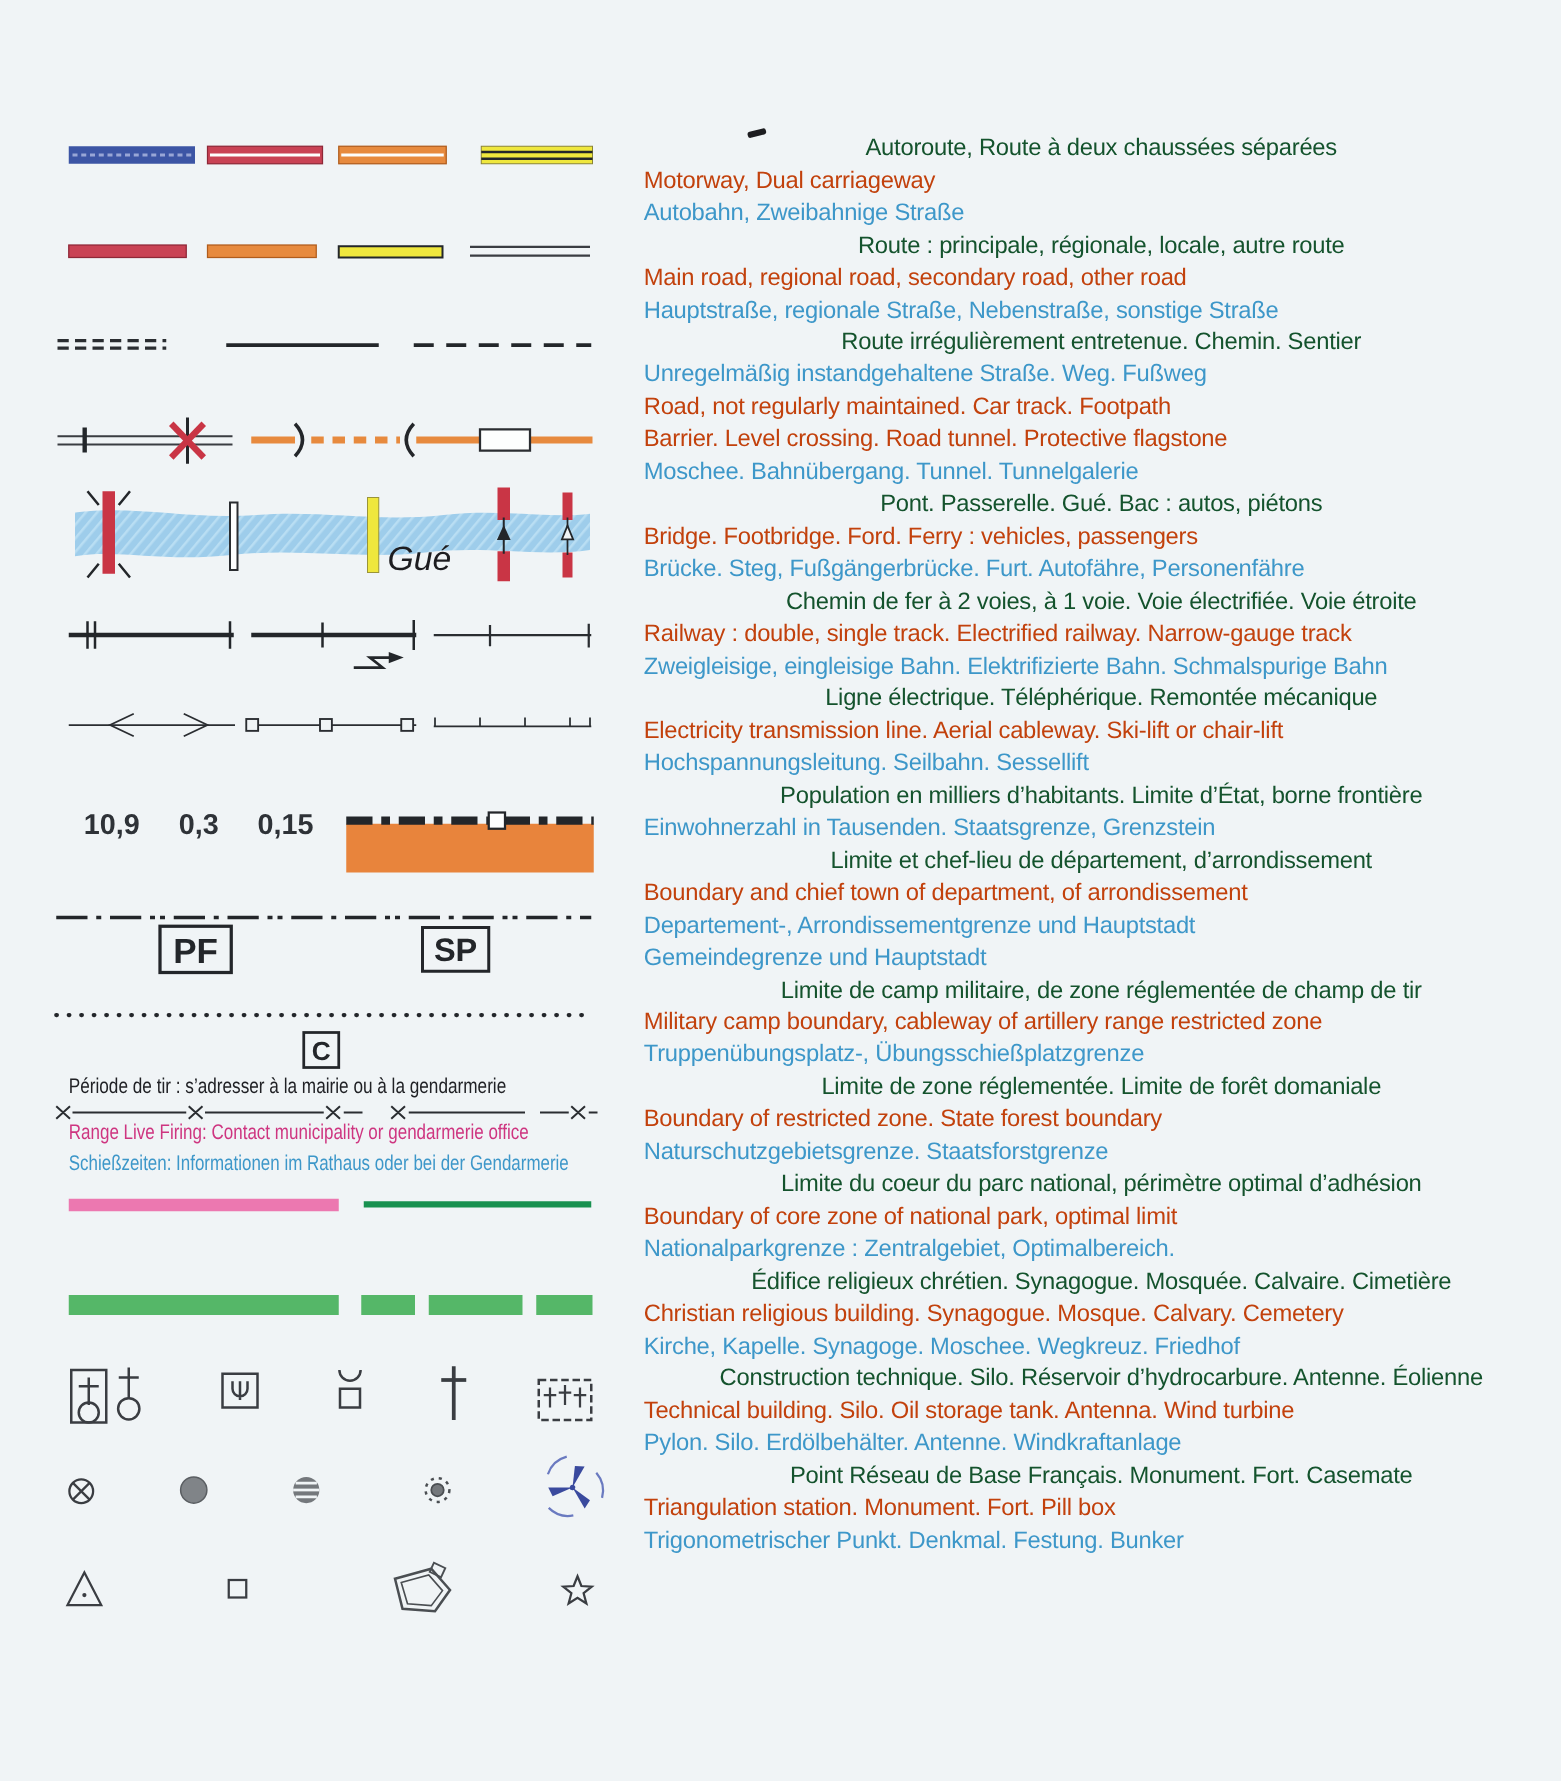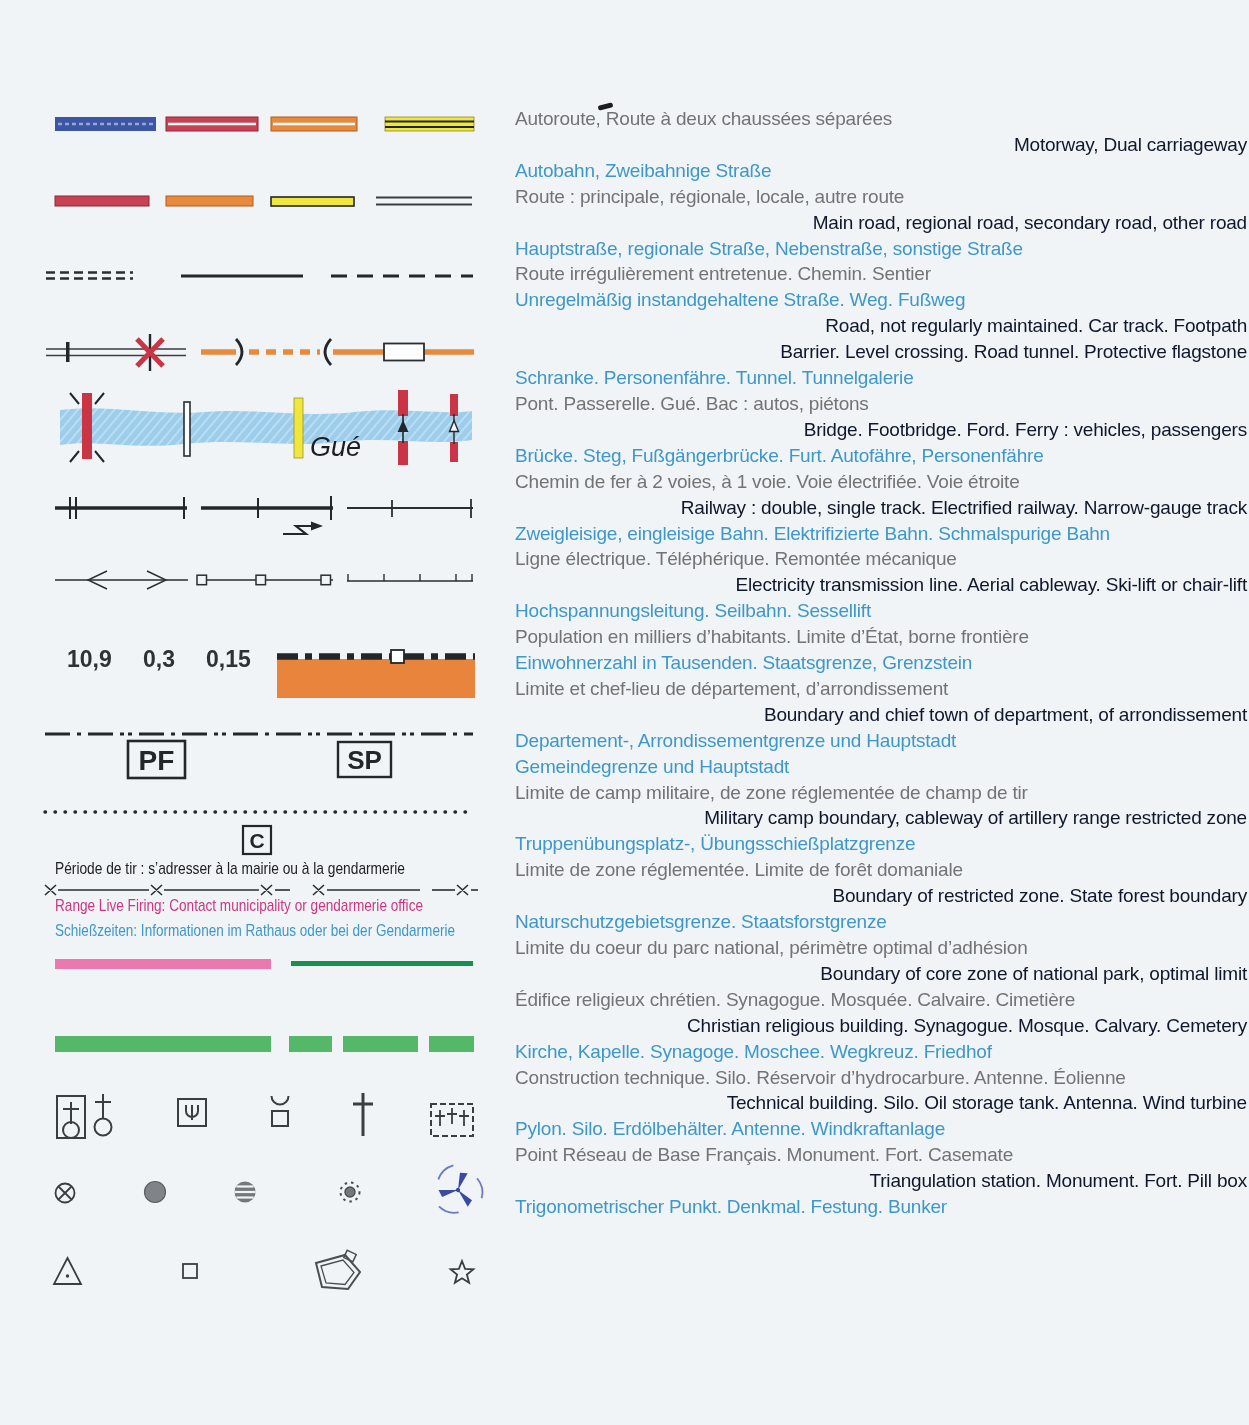--- a/index.html
+++ b/index.html
@@ -1,22 +1,22 @@
 <!DOCTYPE html>
 <html><head>
 <meta charset="utf-8">
 <style>
   html,body{margin:0;padding:0;}
   body{font-family:"Liberation Sans", sans-serif;}
   .page{position:relative;width:1249px;height:1425px;background:#f0f4f6;overflow:hidden;}
   .symbols-layer{position:absolute;left:0;top:0;}
   .textcol{position:absolute;left:515px;top:106px;width:732px;}
   .line{height:25.92px;line-height:25.92px;font-size:19px;white-space:nowrap;letter-spacing:-0.2px;}
-  .fr{color:#737373;}
-  .en{color:#0f172a;text-align:right;}
+  .fr{color:#14532d;text-align:center;}
+  .en{color:#c2410c;}
   .de{color:#3d97c9;}
   .scan-artifact{position:absolute;left:598px;top:104px;width:15px;height:5px;background:#1d1d20;transform:rotate(-14deg);border-radius:2px;}
   svg text{font-family:"Liberation Sans", sans-serif;}
 </style>
 </head>
 <body>
 
 <div class="page">
 
   <div class="scan-artifact"></div>
@@ -280,21 +280,21 @@
 
     <div class="line fr">Route : principale, régionale, locale, autre route</div>
     <div class="line en">Main road, regional road, secondary road, other road</div>
     <div class="line de">Hauptstraße, regionale Straße, Nebenstraße, sonstige Straße</div>
 
     <div class="line fr">Route irrégulièrement entretenue. Chemin. Sentier</div>
     <div class="line de">Unregelmäßig instandgehaltene Straße. Weg. Fußweg</div>
     <div class="line en">Road, not regularly maintained. Car track. Footpath</div>
 
     <div class="line en">Barrier. Level crossing. Road tunnel. Protective flagstone</div>
-    <div class="line de">Schranke. Personenfähre. Tunnel. Tunnelgalerie</div>
+    <div class="line de">Moschee. Bahnübergang. Tunnel. Tunnelgalerie</div>
 
     <div class="line fr">Pont. Passerelle. Gué. Bac : autos, piétons</div>
     <div class="line en">Bridge. Footbridge. Ford. Ferry : vehicles, passengers</div>
     <div class="line de">Brücke. Steg, Fußgängerbrücke. Furt. Autofähre, Personenfähre</div>
 
     <div class="line fr">Chemin de fer à 2 voies, à 1 voie. Voie électrifiée. Voie étroite</div>
     <div class="line en">Railway : double, single track. Electrified railway. Narrow-gauge track</div>
     <div class="line de">Zweigleisige, eingleisige Bahn. Elektrifizierte Bahn. Schmalspurige Bahn</div>
 
     <div class="line fr">Ligne électrique. Téléphérique. Remontée mécanique</div>
@@ -313,20 +313,21 @@
     <div class="line fr">Limite de camp militaire, de zone réglementée de champ de tir</div>
     <div class="line en">Military camp boundary, cableway of artillery range restricted zone</div>
     <div class="line de">Truppenübungsplatz-, Übungsschießplatzgrenze</div>
 
     <div class="line fr">Limite de zone réglementée. Limite de forêt domaniale</div>
     <div class="line en">Boundary of restricted zone. State forest boundary</div>
     <div class="line de">Naturschutzgebietsgrenze. Staatsforstgrenze</div>
 
     <div class="line fr">Limite du coeur du parc national, périmètre optimal d’adhésion</div>
     <div class="line en">Boundary of core zone of national park, optimal limit</div>
+    <div class="line de">Nationalparkgrenze : Zentralgebiet, Optimalbereich.</div>
 
     <div class="line fr">Édifice religieux chrétien. Synagogue. Mosquée. Calvaire. Cimetière</div>
     <div class="line en">Christian religious building. Synagogue. Mosque. Calvary. Cemetery</div>
     <div class="line de">Kirche, Kapelle. Synagoge. Moschee. Wegkreuz. Friedhof</div>
 
     <div class="line fr">Construction technique. Silo. Réservoir d’hydrocarbure. Antenne. Éolienne</div>
     <div class="line en">Technical building. Silo. Oil storage tank. Antenna. Wind turbine</div>
     <div class="line de">Pylon. Silo. Erdölbehälter. Antenne. Windkraftanlage</div>
 
     <div class="line fr">Point Réseau de Base Français. Monument. Fort. Casemate</div>

